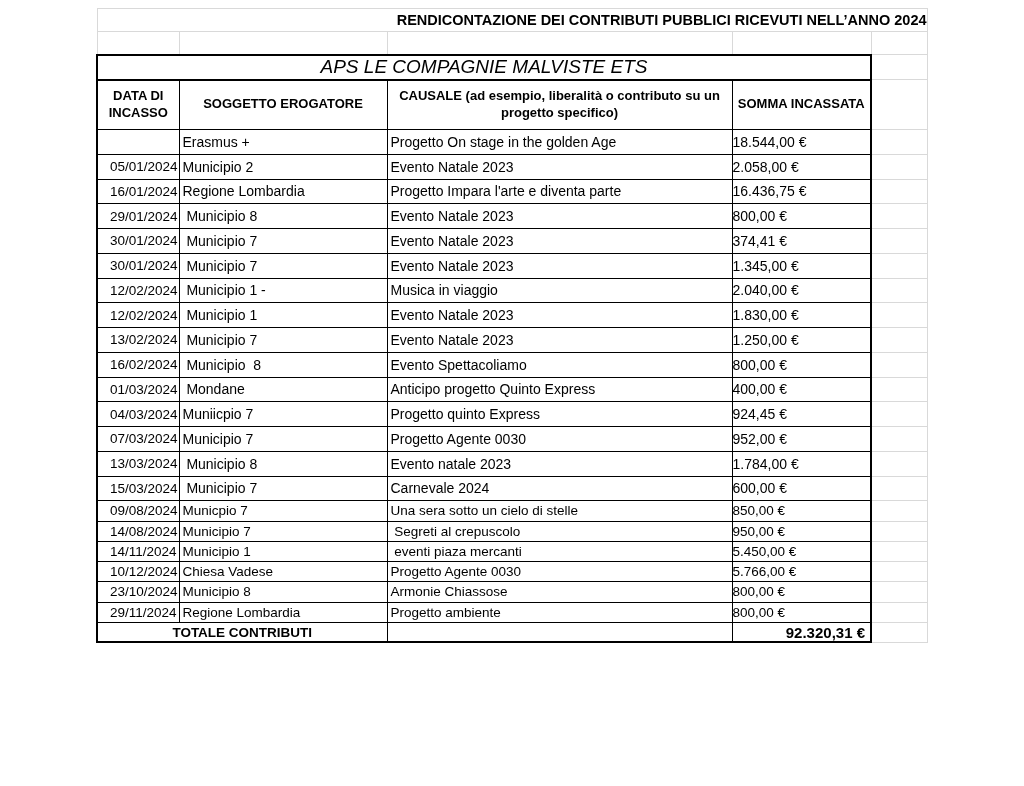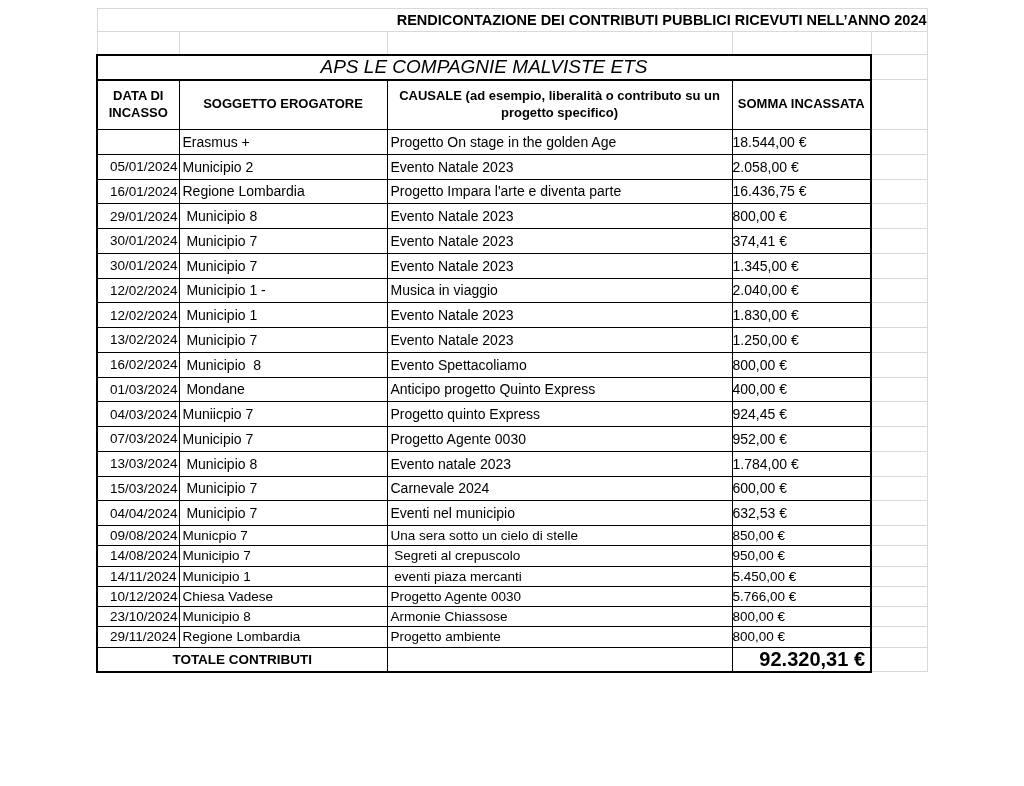--- a/index.html
+++ b/index.html
@@ -86,21 +86,21 @@
   tr.compact .c-amount { font-size: 13.5px; }
   .c-total-label {
     text-align: center;
     font-weight: bold;
     font-size: 13.5px;
     white-space: pre;
   }
   .c-total-value {
     text-align: right;
     font-weight: bold;
-    font-size: 20px;
+    font-size: 15px;
     padding-right: 5px;
     white-space: pre;
   }
 </style>
 </head>
 <body>
 
 <div class="sheet">
   <table class="grid">
     <colgroup>
@@ -231,27 +231,20 @@
     <td class="bk or c-amount">1.784,00 €</td>
     <td class="lt"></td>
   </tr>
         <tr class="tall">
     <td class="bk ol c-date">15/03/2024</td>
     <td class="bk c-text"> Municipio 7</td>
     <td class="bk c-text">Carnevale 2024</td>
     <td class="bk or c-amount">600,00 €</td>
     <td class="lt"></td>
   </tr>
-        <tr class="tall">
-    <td class="bk ol c-date">04/04/2024</td>
-    <td class="bk c-text"> Municipio 7</td>
-    <td class="bk c-text">Eventi nel municipio</td>
-    <td class="bk or c-amount">632,53 €</td>
-    <td class="lt"></td>
-  </tr>
         <tr class="compact">
     <td class="bk ol c-date">09/08/2024</td>
     <td class="bk c-text">Municpio 7</td>
     <td class="bk c-text">Una sera sotto un cielo di stelle</td>
     <td class="bk or c-amount">850,00 €</td>
     <td class="lt"></td>
   </tr>
         <tr class="compact">
     <td class="bk ol c-date">14/08/2024</td>
     <td class="bk c-text">Municipio 7</td>

